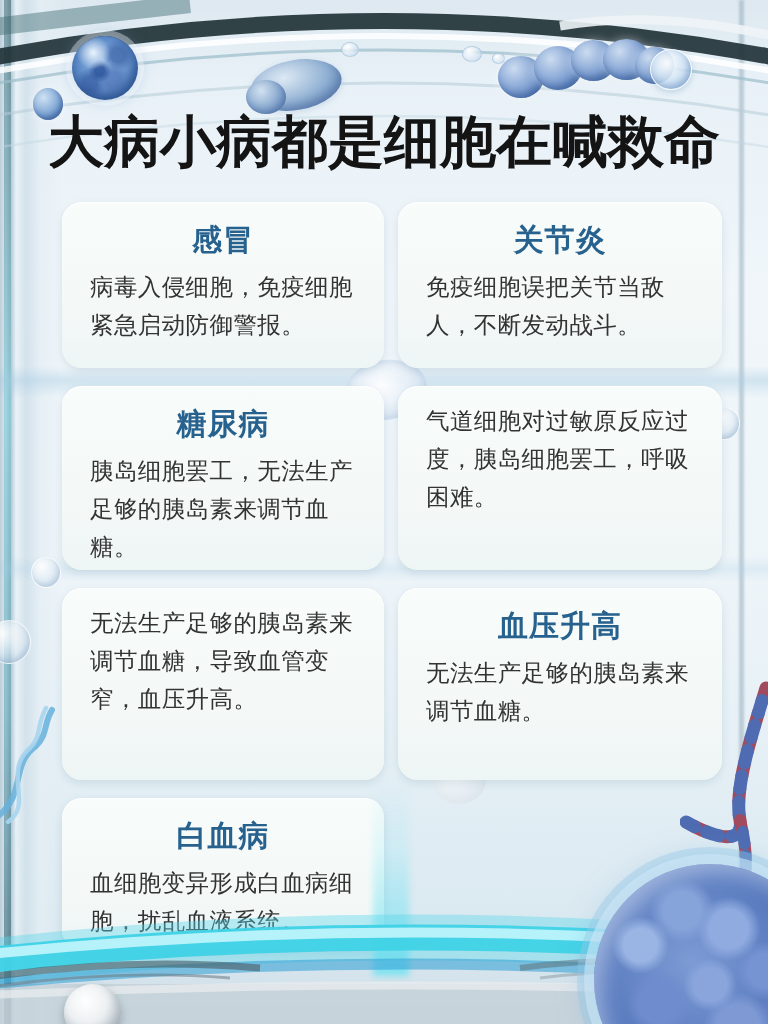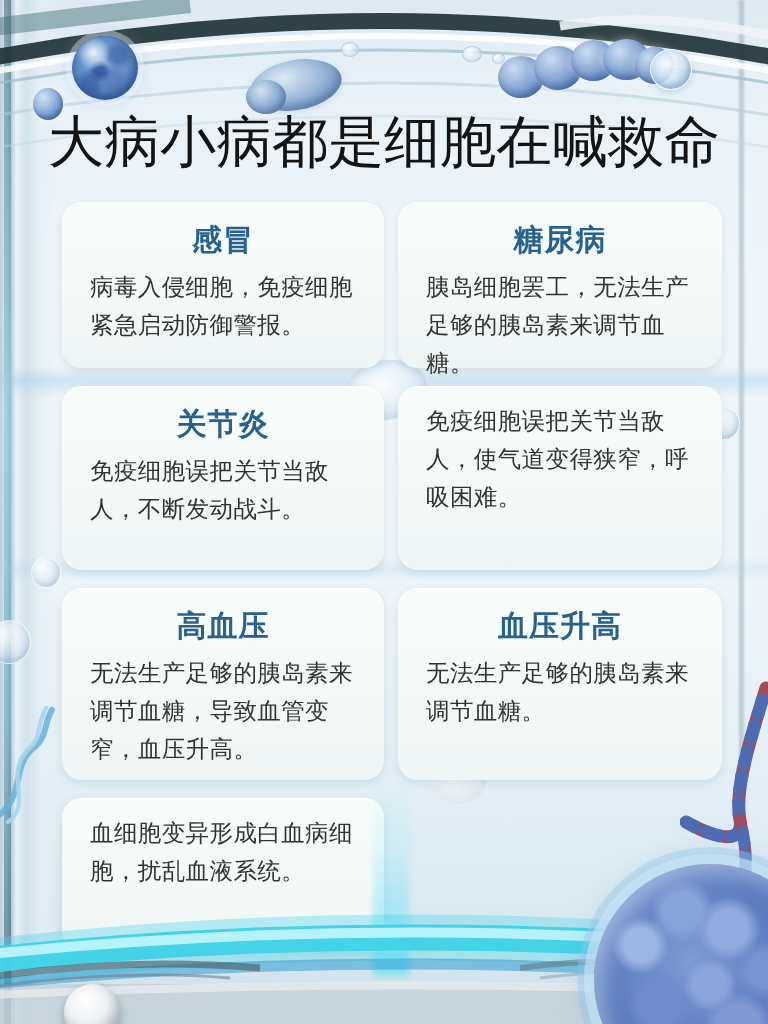--- a/index.html
+++ b/index.html
@@ -84,21 +84,21 @@
       radial-gradient(circle at 74% 46%,#7693d2 0 8%,transparent 14%),
       radial-gradient(circle at 50% 52%,#8aa5dc 0 10%,transparent 16%),
       radial-gradient(circle at 28% 60%,#6f8cce 0 9%,transparent 15%),
       radial-gradient(circle at 62% 70%,#7e99d4 0 10%,transparent 16%),
       radial-gradient(circle at 40% 80%,#6a86c8 0 9%,transparent 14%),
       radial-gradient(circle at 82% 66%,#647fc4 0 8%,transparent 13%);}
   .glow-column{position:absolute;left:373px;top:780px;width:36px;height:196px;z-index:4;filter:blur(3px);
     background:linear-gradient(180deg,rgba(150,235,248,0) 0%,rgba(150,235,248,.22) 35%,rgba(112,226,242,.55) 75%,rgba(112,226,242,.85) 100%);}
   
   .main-title{position:absolute;top:102px;left:0;width:100%;margin:0;z-index:3;text-align:center;
-    font-family:"Liberation Serif","DejaVu Serif",serif;font-weight:400;font-size:56px;line-height:80px;
+    font-family:"Liberation Serif","DejaVu Serif",serif;font-weight:700;font-size:56px;line-height:80px;
     color:#141414;letter-spacing:0px;}
   
   .cards{position:absolute;left:62px;top:202px;width:660px;z-index:3;display:grid;
     grid-template-columns:322px 324px;column-gap:14px;
     grid-template-rows:166px 184px 192px 152px;row-gap:18px;}
   .card{box-sizing:border-box;border-radius:20px;padding-top:12px;
     background:linear-gradient(180deg,#f8fcfb 0%,#f3f8f7 70%,#eef5f5 100%);
     box-shadow:inset 0 1px 0 rgba(255,255,255,.95),0 3px 9px rgba(105,138,162,.2);}
   .card h2{margin:6px 0 7px;text-align:center;font-size:30px;font-weight:800;color:#27618e;letter-spacing:1px;}
   .card p{margin:4px 28px 0;font-size:23.5px;line-height:38px;color:#333333;letter-spacing:.4px;}
@@ -157,39 +157,39 @@
   </svg>
 
   <h1 class="main-title">大病小病都是细胞在喊救命</h1>
 
   <div class="cards">
     <section class="card">
       <h2>感冒</h2>
       <p>病毒入侵细胞，免疫细胞紧急启动防御警报。</p>
     </section>
     <section class="card">
+      <h2>关节炎</h2>
+      <p>免疫细胞误把关节当敌人，不断发动战斗。</p>
+    </section>
+    <section class="card">
       <h2>糖尿病</h2>
       <p>胰岛细胞罢工，无法生产足够的胰岛素来调节血糖。</p>
     </section>
     <section class="card">
-      <h2>关节炎</h2>
-      <p>免疫细胞误把关节当敌人，不断发动战斗。</p>
-    </section>
-    <section class="card">
-      <p>免疫细胞误把关节当敌人，使气道变得狭窄，呼吸困难。</p>
-    </section>
-    <section class="card">
-      <h2>高血压</h2>
+      <p>气道细胞对过敏原反应过度，胰岛细胞罢工，呼吸困难。</p>
+    </section>
+    <section class="card">
       <p>无法生产足够的胰岛素来调节血糖，导致血管变窄，血压升高。</p>
     </section>
     <section class="card">
       <h2>血压升高</h2>
       <p>无法生产足够的胰岛素来调节血糖。</p>
     </section>
     <section class="card">
+      <h2>白血病</h2>
       <p>血细胞变异形成白血病细胞，扰乱血液系统。</p>
     </section>
   </div>
 
   <div class="glow-column"></div>
 
   <svg class="glow" width="768" height="140" viewBox="0 0 768 140">
     <rect x="0" y="100" width="768" height="40" fill="#c6d1d8" opacity="0.85"></rect>
     <path d="M -30 112 Q 384 92 798 110" fill="none" stroke="#e9eef1" stroke-width="8" opacity="0.7"></path>
     <path d="M -30 80 Q 384 30 798 74" fill="none" stroke="#5ad7eb" stroke-width="46" opacity="0.4"></path>

